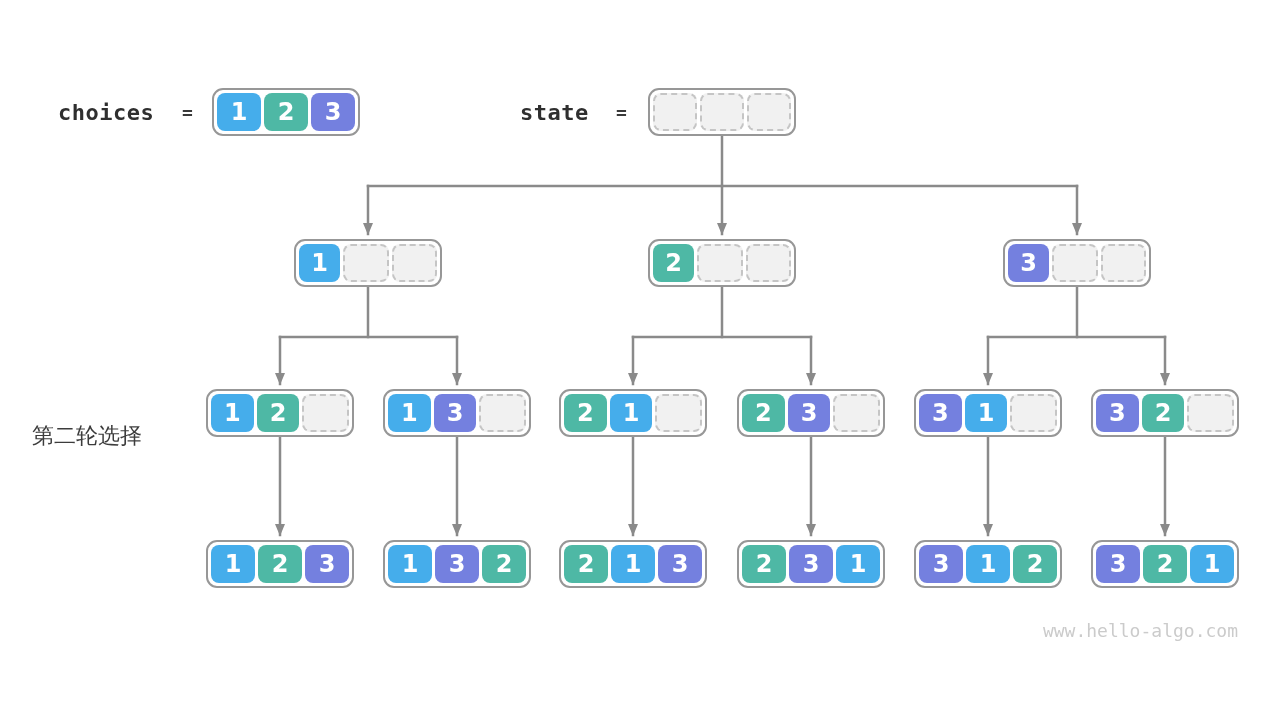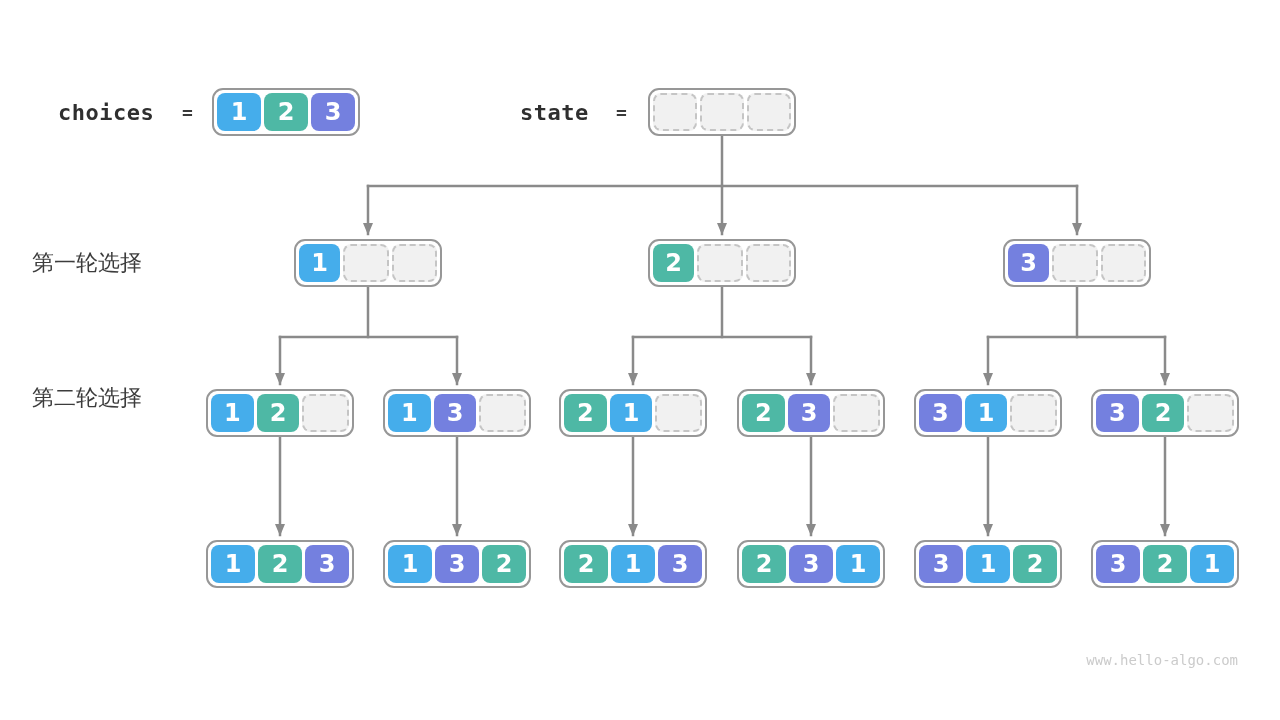--- a/index.html
+++ b/index.html
@@ -17,23 +17,23 @@
               font-family:"Liberation Sans","DejaVu Sans",sans-serif; }
 
   .box { position:absolute; width:148px; height:48px; box-sizing:border-box;
          background:#ffffff; border:2px solid #979797; border-radius:11px;
          display:flex; gap:3px; padding:3px; }
   .cell { flex:1; border-radius:8px; display:flex; align-items:center; justify-content:center;
           font-size:24px; font-weight:bold; color:#ffffff; box-sizing:border-box;
           font-family:"DejaVu Sans","Liberation Sans",sans-serif; }
   .cell.empty { background:#f1f1f1; border:2px dashed #c5c5c5; }
 
-  .watermark { position:absolute; right:42px; bottom:12px;
+  .watermark { position:absolute; right:42px; bottom:39px;
                font-family:"DejaVu Sans Mono","Liberation Mono",monospace;
-               font-size:14px; color:#cbcbcb; }
+               font-size:18px; color:#cbcbcb; }
 </style>
 </head>
 <body>
 
 <div class="stage">
   <svg class="wires" id="wires">
       <defs>
         <marker id="ah" markerUnits="userSpaceOnUse" markerWidth="13" markerHeight="11" refX="11" refY="5" orient="auto">
           <path d="M0,0 L12,5 L0,10 z" fill="#8A8A8A"></path>
         </marker>
@@ -62,22 +62,21 @@
       <line x1="988" y1="435" x2="988" y2="535" stroke="#8A8A8A" stroke-width="2.5" stroke-linecap="square" marker-end="url(#ah)"></line>
       <line x1="1165" y1="435" x2="1165" y2="535" stroke="#8A8A8A" stroke-width="2.5" stroke-linecap="square" marker-end="url(#ah)"></line>
     </svg>
 
   <div class="hlabel" style="left:58px;top:88px">choices</div>
   <div class="hlabel eq" style="left:182px;top:88px">=</div>
 
   <div class="hlabel" style="left:520px;top:88px">state</div>
   <div class="hlabel eq" style="left:616px;top:88px">=</div>
 
-  <div class="rowlabel" style="top:239px">第一轮选择</div>
-  <div class="rowlabel" style="top:374px">第二轮选择</div>
+  <div class="rowlabel" style="top:412px">第二轮选择</div>
 
   <div class="watermark">www.hello-algo.com</div>
 <div class="box" style="left: 212px; top: 88px;">
       <div class="cell" style="background: rgb(69, 173, 235);">1</div>
       <div class="cell" style="background: rgb(78, 184, 165);">2</div>
       <div class="cell" style="background: rgb(116, 128, 223);">3</div>
     </div>
     <div class="box" style="left: 648px; top: 88px;">
       <div class="cell empty"></div>
       <div class="cell empty"></div>

